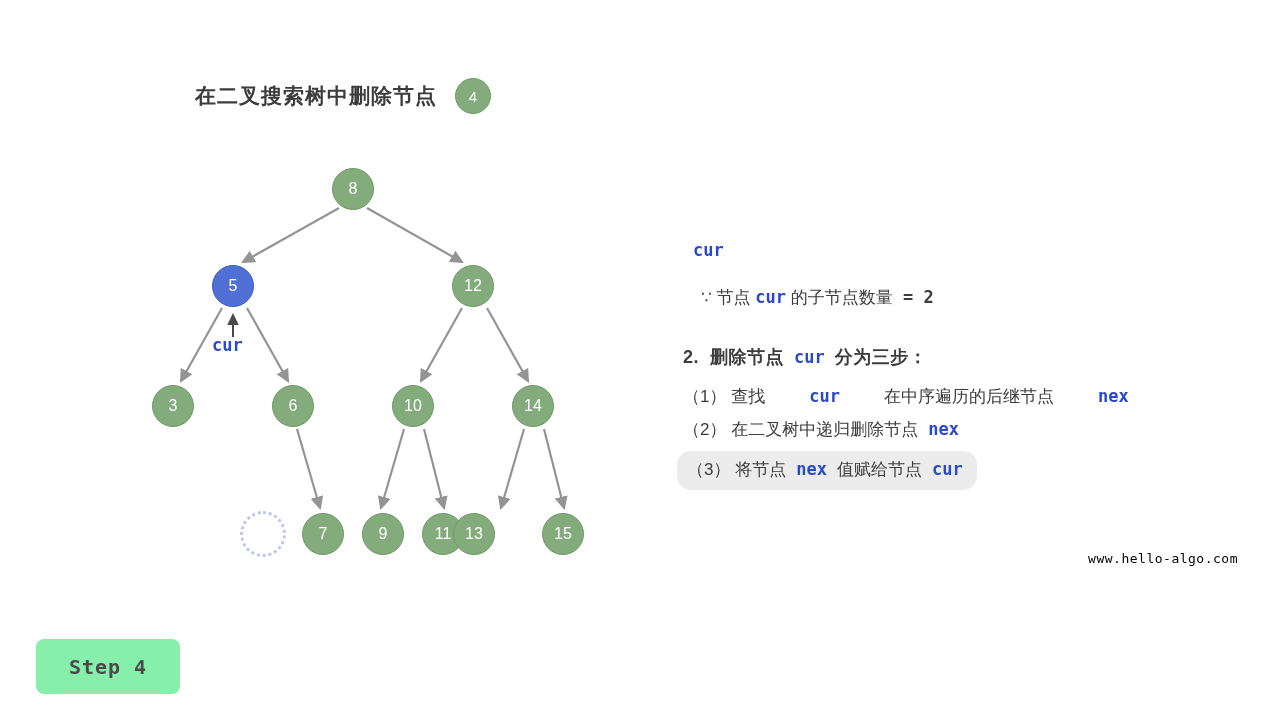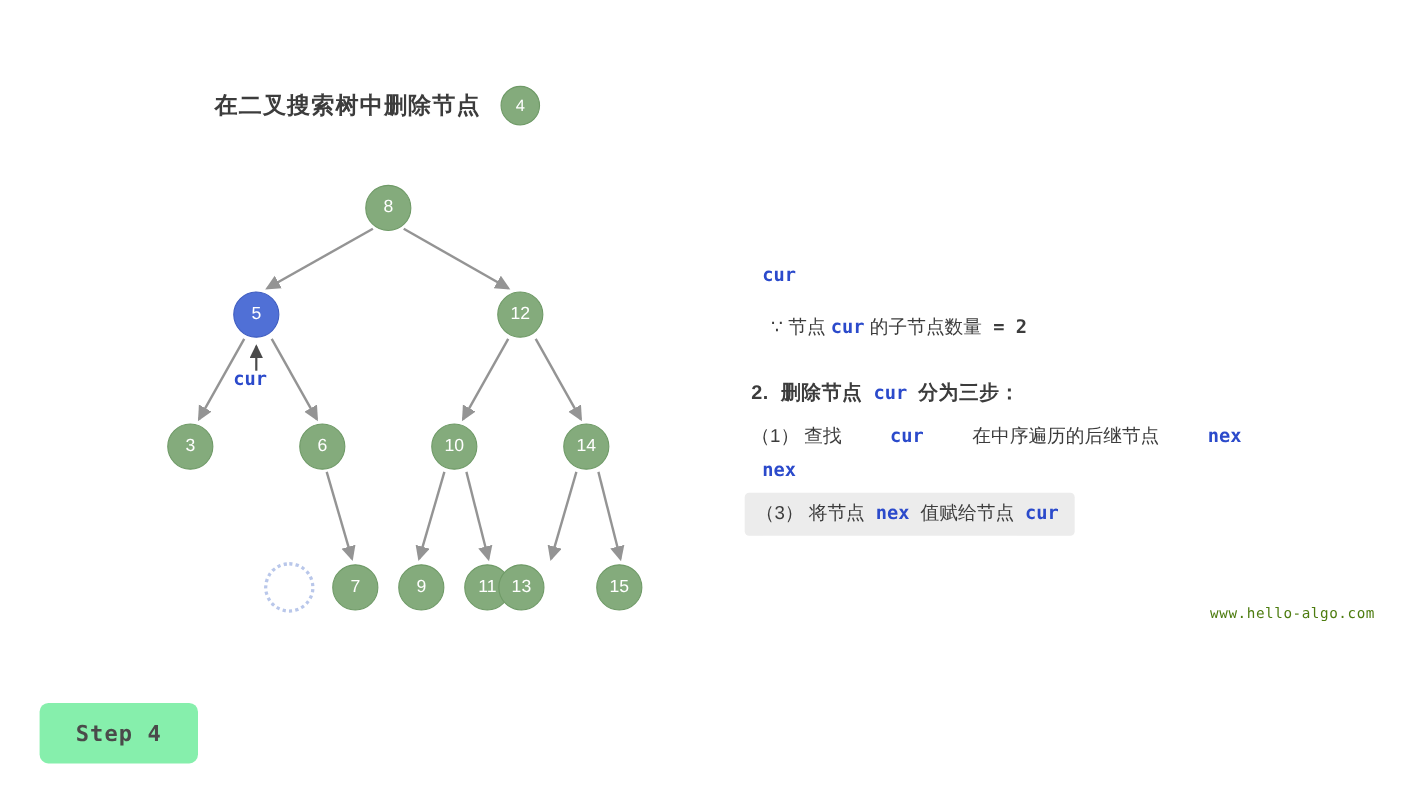--- a/index.html
+++ b/index.html
@@ -135,21 +135,21 @@
     font-weight: normal;
     color: #3c3c3c;
   }
   #line-step1 { margin-bottom: 26px; }
   #line-reason { margin-left: 18px; margin-bottom: 36px; }
   #line-step2 { margin-bottom: 16px; }
   #line-sub1 { margin-bottom: 10px; gap: 34px; }
   #line-sub2 { margin-bottom: 10px; }
   #line-sub3 {
     background: #ececec;
-    border-radius: 4px;
+    border-radius: 14px;
     padding: 7px 14px 9px 10px;
     margin-left: -6px;
     display: inline-flex;
     align-items: baseline;
     white-space: pre;
   }
   
   #step-box {
     position: absolute;
     left: 36px;
@@ -164,25 +164,25 @@
     font-family: "DejaVu Sans Mono", monospace;
     font-size: 20px;
     font-weight: bold;
     color: #4a4a4a;
     letter-spacing: 1px;
     box-sizing: border-box;
   }
   
   #watermark {
     position: absolute;
-    right: 30px;
+    right: 42px;
     bottom: 18px;
     font-family: "DejaVu Sans Mono", monospace;
     font-size: 13px;
-    color: #4d7c0f;
+    color: #000000;
     letter-spacing: 0.5px;
   }
 </style>
 </head>
 <body>
 
 <div id="stage">
 
   <div id="title-row">
     <div id="title-text">在二叉搜索树中删除节点</div>
@@ -279,20 +279,21 @@
     </div>
 
     <div class="line" id="line-sub1">
       <span class="sub">（1） 查找</span>
       <span class="mono-blue" style="margin:0 10px">cur</span>
       <span class="sub">在中序遍历的后继节点</span>
       <span class="mono-blue" style="margin-left:10px">nex</span>
     </div>
 
     <div class="line" id="line-sub2">
+      <span class="sub">（2） 在二叉树中递归删除节点</span>
       <span class="mono-blue" style="margin-left:10px">nex</span>
     </div>
 
     <div id="line-sub3">
       <span class="sub">（3） 将节点</span>
       <span class="mono-blue" style="margin:0 10px">nex</span>
       <span class="sub">值赋给节点</span>
       <span class="mono-blue" style="margin-left:10px">cur</span>
     </div>
 

